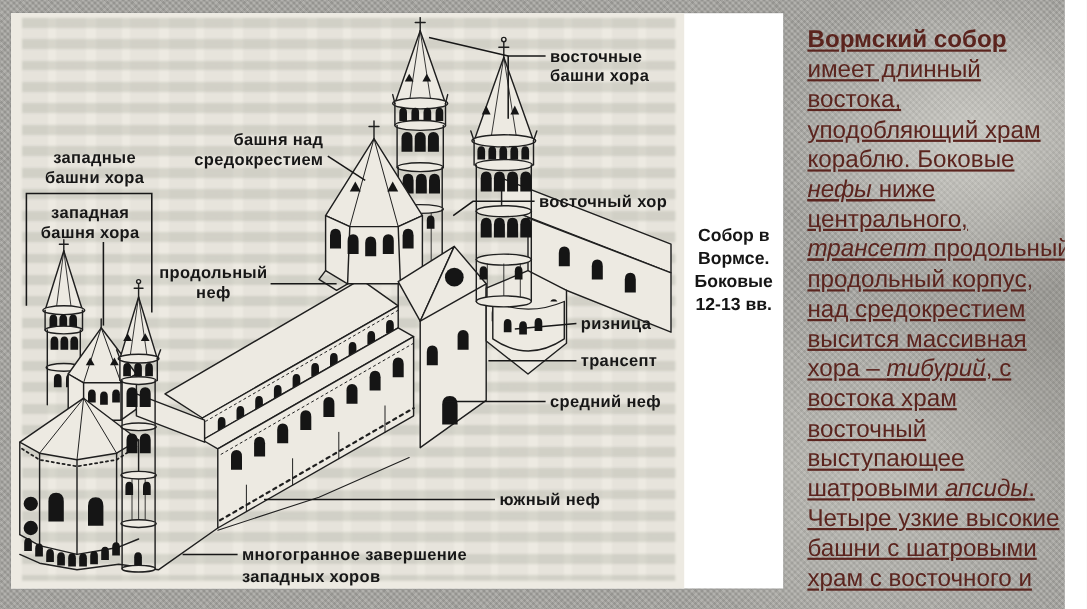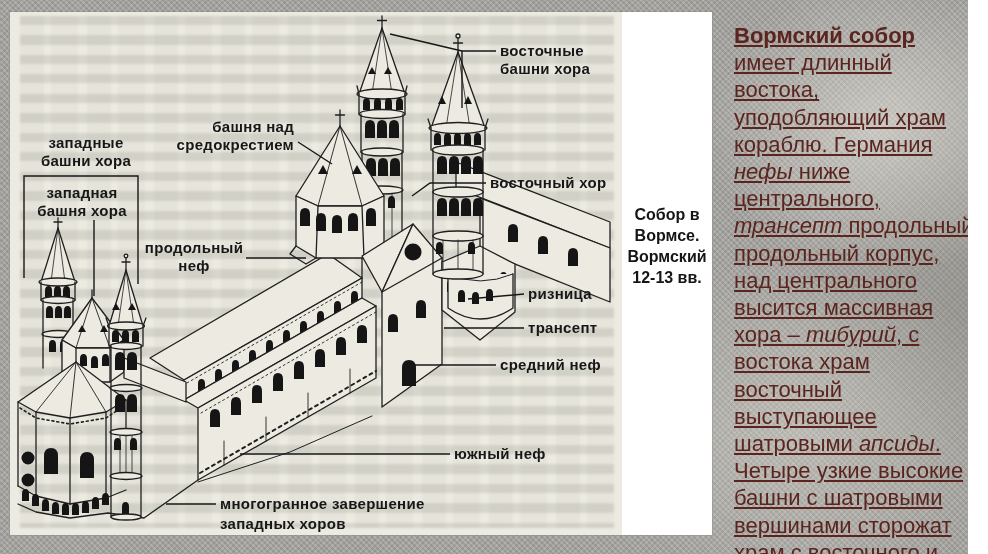--- a/index.html
+++ b/index.html
@@ -414,41 +414,40 @@
 
           <text class="lbl" x="210" y="497">многогранное завершение</text>
           <text class="lbl" x="210" y="517">западных хоров</text>
         </g>
       </svg>
     </div>
 
     <div class="caption">
       <span>Собор в</span>
       <span>Вормсе.</span>
-      <span>Вормский</span>
+      <span>Боковые</span>
       <span>12-13 вв.</span>
     </div>
   </div>
 
   <div class="desc">
     <div class="dline"><strong>Вормский собор</strong></div>
     <div class="dline">имеет длинный</div>
     <div class="dline">востока,</div>
     <div class="dline">уподобляющий храм</div>
-    <div class="dline">кораблю. Германия</div>
+    <div class="dline">кораблю. Боковые</div>
     <div class="dline"><span class="term">нефы</span><span> ниже</span></div>
     <div class="dline">центрального,</div>
     <div class="dline"><span class="term">трансепт</span><span> продольный</span></div>
     <div class="dline">продольный корпус,</div>
-    <div class="dline">над центрального</div>
+    <div class="dline">над средокрестием</div>
     <div class="dline">высится массивная</div>
     <div class="dline"><span>хора – </span><span class="term">тибурий</span><span>, с</span></div>
     <div class="dline">востока храм</div>
     <div class="dline">восточный</div>
     <div class="dline">выступающее</div>
     <div class="dline"><span>шатровыми </span><span class="term">апсиды</span><span>.</span></div>
     <div class="dline">Четыре узкие высокие</div>
     <div class="dline">башни с шатровыми</div>
-    <div class="dline">вершинами сторожат</div>
     <div class="dline">храм с восточного и</div>
   </div>
 
 </div>
 
 </body></html>

